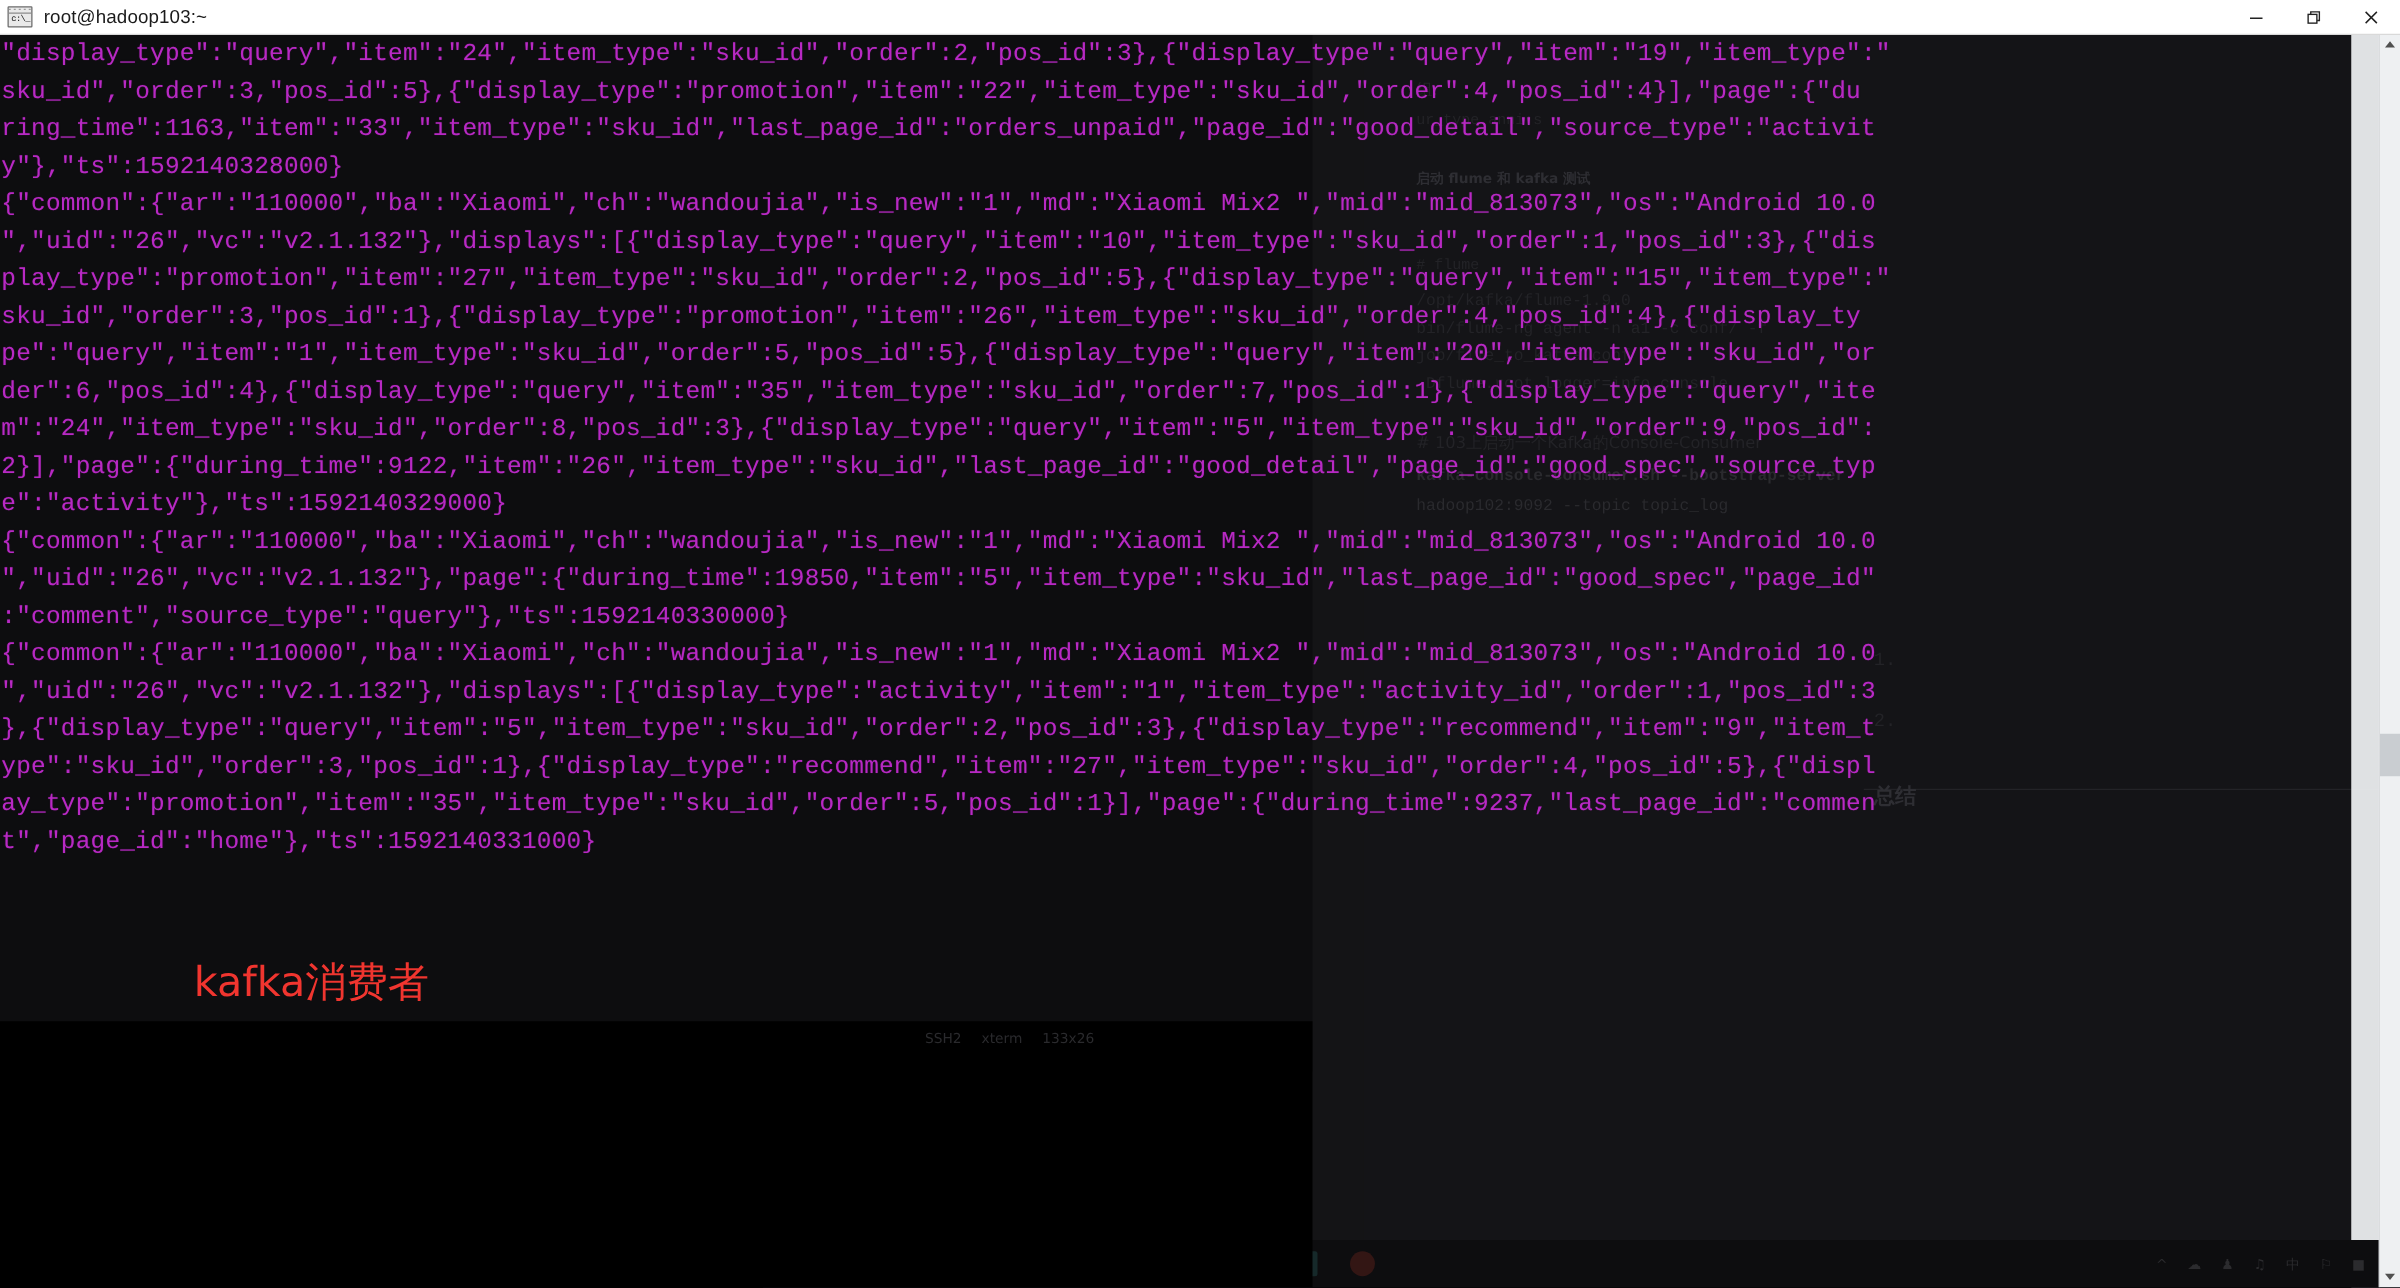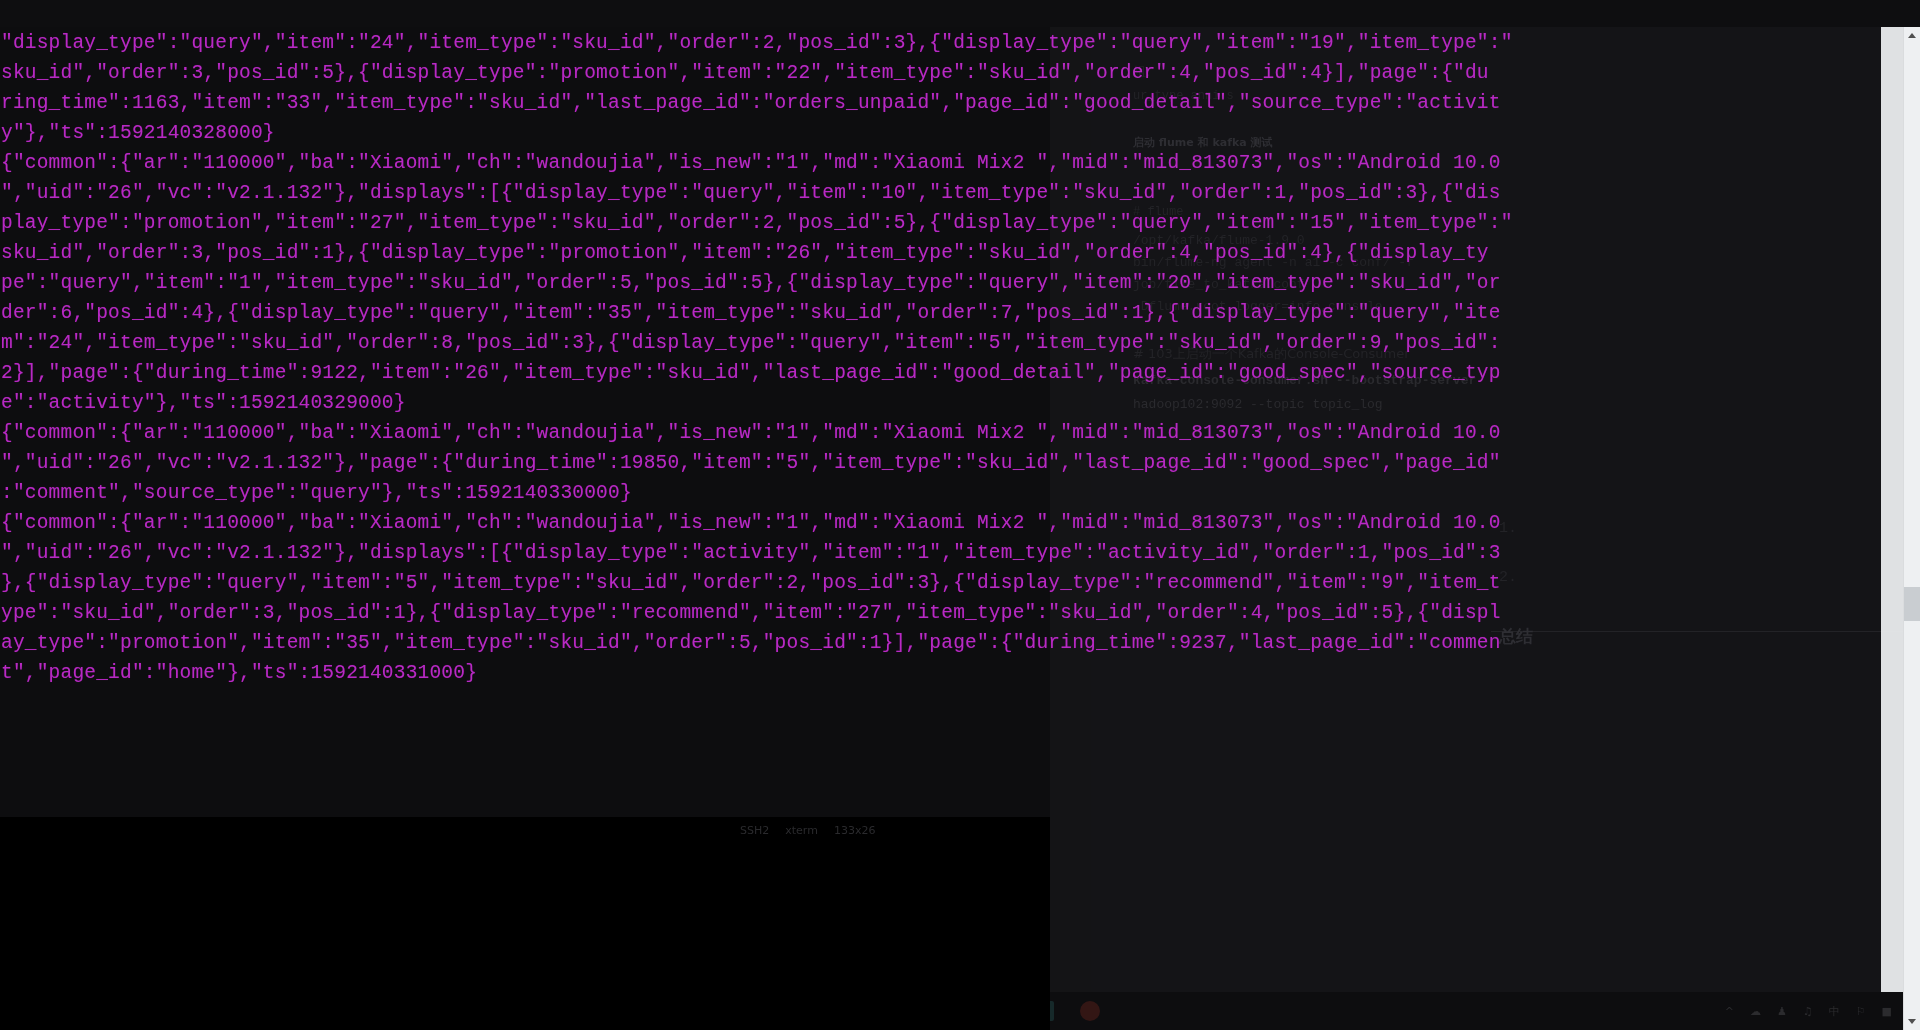--- a/index.html
+++ b/index.html
@@ -314,32 +314,55 @@
       <span>■</span>
     </div>
   </div>
 
   <div class="terminal">
     <div class="term-bg-solid"></div>
     <div class="term-bg-solid2"></div>
 
     <div class="term-lines" id="term-lines"><span class="ln">"display_type":"query","item":"24","item_type":"sku_id","order":2,"pos_id":3},{"display_type":"query","item":"19","item_type":"</span><span class="ln">sku_id","order":3,"pos_id":5},{"display_type":"promotion","item":"22","item_type":"sku_id","order":4,"pos_id":4}],"page":{"du</span><span class="ln">ring_time":1163,"item":"33","item_type":"sku_id","last_page_id":"orders_unpaid","page_id":"good_detail","source_type":"activit</span><span class="ln">y"},"ts":1592140328000}</span><span class="ln">{"common":{"ar":"110000","ba":"Xiaomi","ch":"wandoujia","is_new":"1","md":"Xiaomi Mix2 ","mid":"mid_813073","os":"Android 10.0</span><span class="ln">","uid":"26","vc":"v2.1.132"},"displays":[{"display_type":"query","item":"10","item_type":"sku_id","order":1,"pos_id":3},{"dis</span><span class="ln">play_type":"promotion","item":"27","item_type":"sku_id","order":2,"pos_id":5},{"display_type":"query","item":"15","item_type":"</span><span class="ln">sku_id","order":3,"pos_id":1},{"display_type":"promotion","item":"26","item_type":"sku_id","order":4,"pos_id":4},{"display_ty</span><span class="ln">pe":"query","item":"1","item_type":"sku_id","order":5,"pos_id":5},{"display_type":"query","item":"20","item_type":"sku_id","or</span><span class="ln">der":6,"pos_id":4},{"display_type":"query","item":"35","item_type":"sku_id","order":7,"pos_id":1},{"display_type":"query","ite</span><span class="ln">m":"24","item_type":"sku_id","order":8,"pos_id":3},{"display_type":"query","item":"5","item_type":"sku_id","order":9,"pos_id":</span><span class="ln">2}],"page":{"during_time":9122,"item":"26","item_type":"sku_id","last_page_id":"good_detail","page_id":"good_spec","source_typ</span><span class="ln">e":"activity"},"ts":1592140329000}</span><span class="ln">{"common":{"ar":"110000","ba":"Xiaomi","ch":"wandoujia","is_new":"1","md":"Xiaomi Mix2 ","mid":"mid_813073","os":"Android 10.0</span><span class="ln">","uid":"26","vc":"v2.1.132"},"page":{"during_time":19850,"item":"5","item_type":"sku_id","last_page_id":"good_spec","page_id"</span><span class="ln">:"comment","source_type":"query"},"ts":1592140330000}</span><span class="ln">{"common":{"ar":"110000","ba":"Xiaomi","ch":"wandoujia","is_new":"1","md":"Xiaomi Mix2 ","mid":"mid_813073","os":"Android 10.0</span><span class="ln">","uid":"26","vc":"v2.1.132"},"displays":[{"display_type":"activity","item":"1","item_type":"activity_id","order":1,"pos_id":3</span><span class="ln">},{"display_type":"query","item":"5","item_type":"sku_id","order":2,"pos_id":3},{"display_type":"recommend","item":"9","item_t</span><span class="ln">ype":"sku_id","order":3,"pos_id":1},{"display_type":"recommend","item":"27","item_type":"sku_id","order":4,"pos_id":5},{"displ</span><span class="ln">ay_type":"promotion","item":"35","item_type":"sku_id","order":5,"pos_id":1}],"page":{"during_time":9237,"last_page_id":"commen</span><span class="ln">t","page_id":"home"},"ts":1592140331000}</span></div>
 
+    <div class="kafka-label">kafka消费者</div>
 
     <div class="term-status">
       <span>SSH2</span>
       <span>xterm</span>
       <span>133x26</span>
     </div>
   </div>
 
   <div class="scrollbar">
     <div class="sb-up">
       <span class="sb-arrow up"></span>
     </div>
     <div class="sb-thumb"></div>
     <div class="sb-down">
       <span class="sb-arrow down"></span>
     </div>
   </div>
 
+  <div class="titlebar">
+    <div class="tb-icon"></div>
+    <div class="tb-title">root@hadoop103:~</div>
+    <div class="tb-spacer"></div>
+    <div class="tb-btn">
+      <svg width="12" height="12" viewBox="0 0 12 12" aria-hidden="true">
+        <line x1="1" y1="6.5" x2="11" y2="6.5" stroke="#222" stroke-width="1.2"></line>
+      </svg>
+    </div>
+    <div class="tb-btn">
+      <svg width="12" height="12" viewBox="0 0 12 12" aria-hidden="true">
+        <rect x="1.5" y="3.5" width="7" height="7" fill="none" stroke="#222" stroke-width="1.1"></rect>
+        <polyline points="3.6,3.3 3.6,1.5 10.5,1.5 10.5,8.4 8.7,8.4" fill="none" stroke="#222" stroke-width="1.1"></polyline>
+      </svg>
+    </div>
+    <div class="tb-btn">
+      <svg width="12" height="12" viewBox="0 0 12 12" aria-hidden="true">
+        <line x1="1.5" y1="1.5" x2="10.5" y2="10.5" stroke="#222" stroke-width="1.2"></line>
+        <line x1="10.5" y1="1.5" x2="1.5" y2="10.5" stroke="#222" stroke-width="1.2"></line>
+      </svg>
+    </div>
+  </div>
 
 </div>
 
 </body></html>

